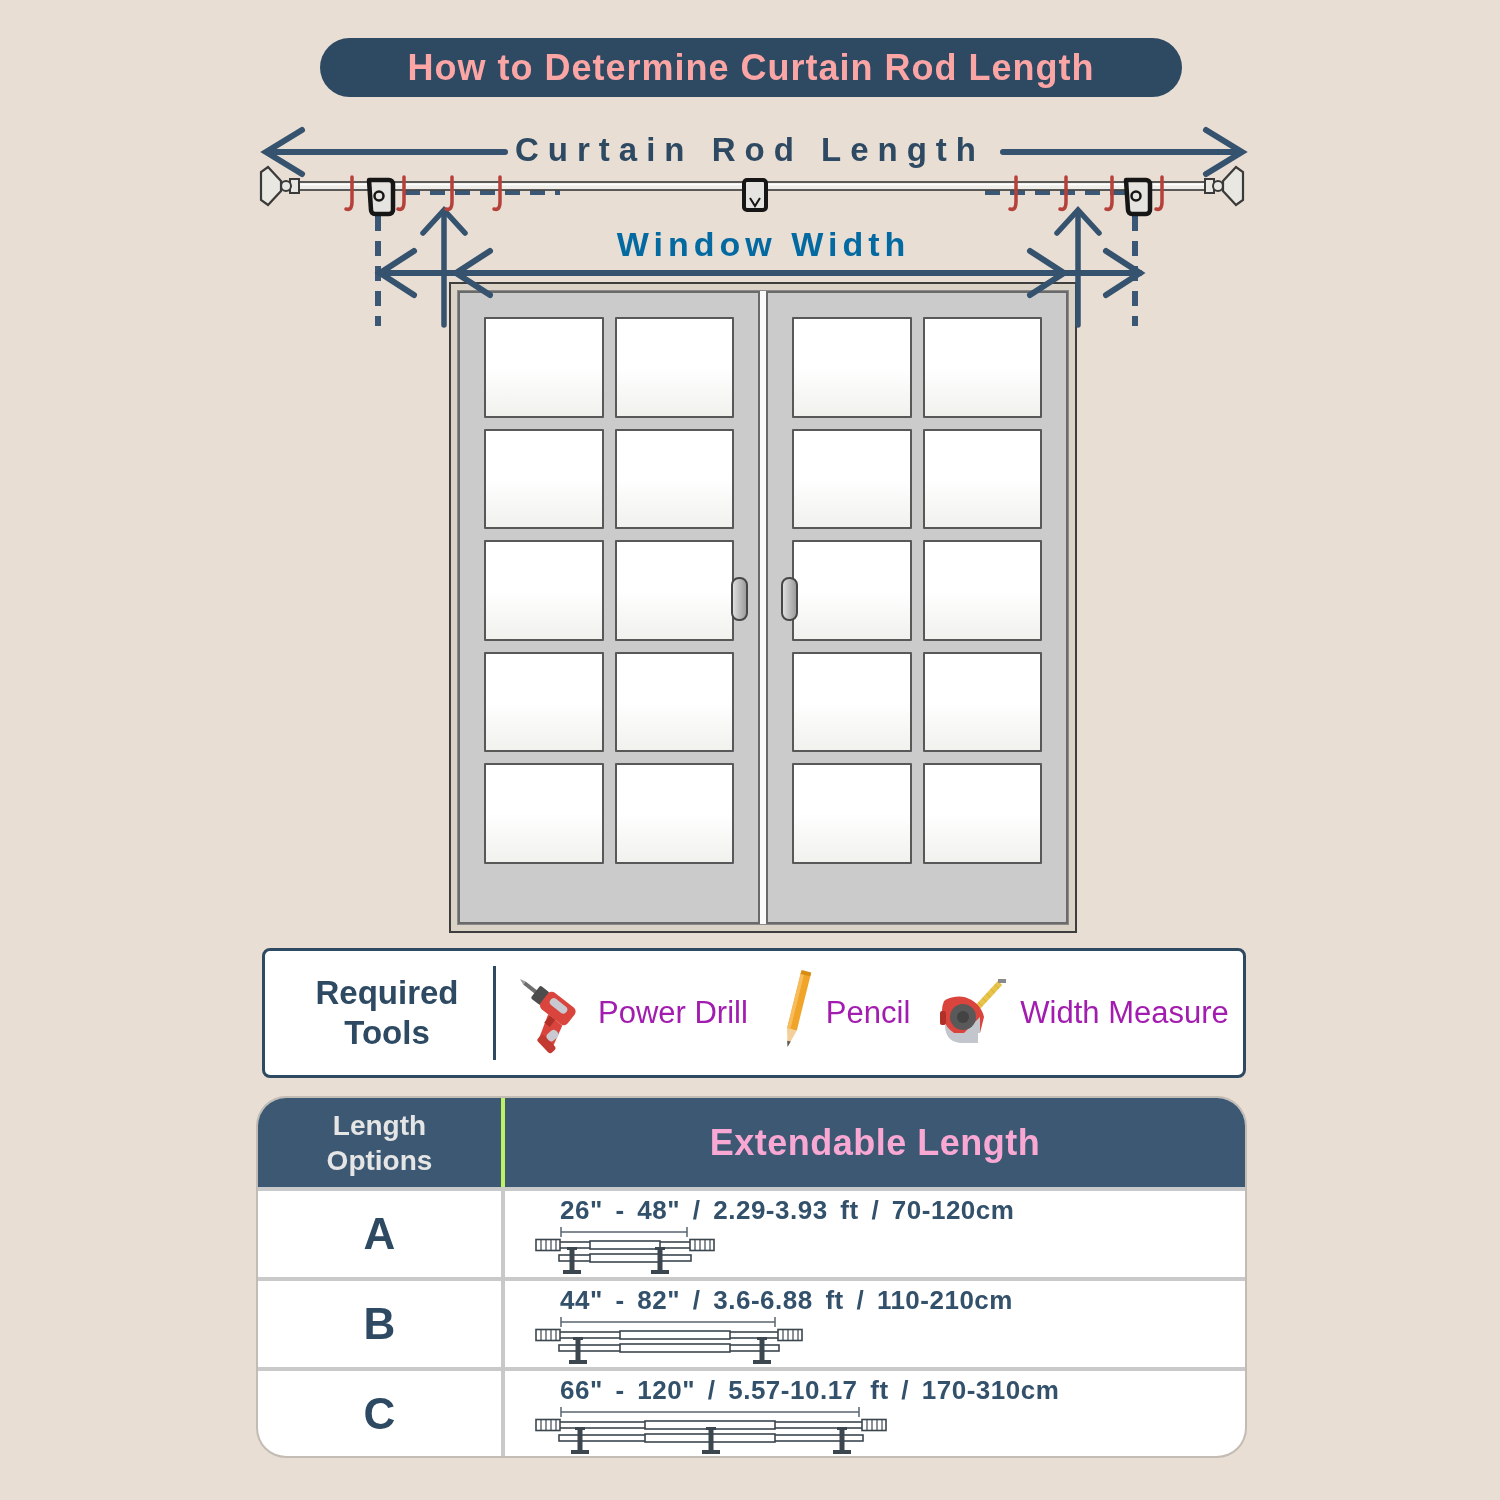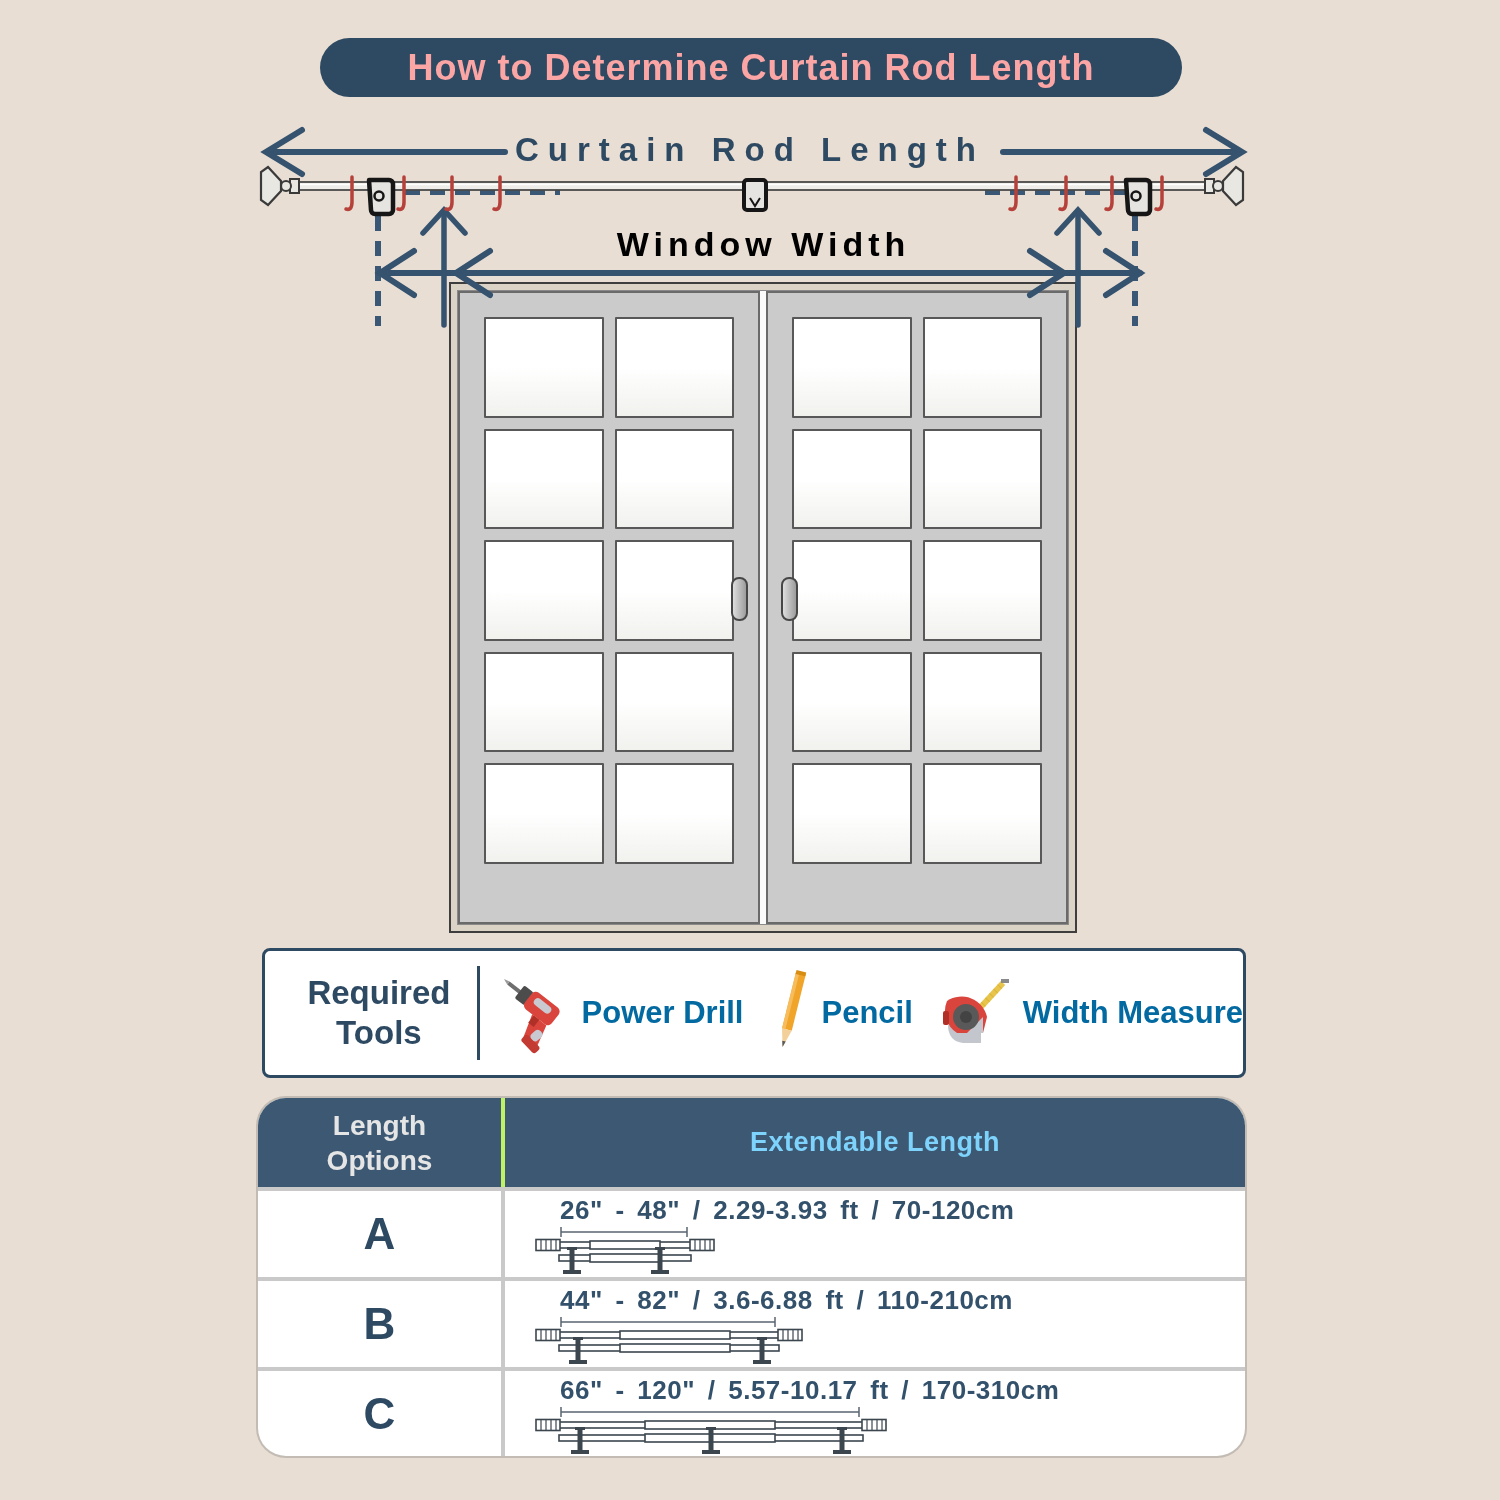--- a/index.html
+++ b/index.html
@@ -19,21 +19,21 @@
     color:#fca5a5;font-size:36px;font-weight:bold;letter-spacing:1px;
   }
 
   
   .rod-length-label{
     position:absolute;top:131px;left:0;width:1500px;text-align:center;
     color:#2e4a63;font-size:33px;font-weight:bold;letter-spacing:9px;
   }
   .window-width-label{
     position:absolute;top:225px;left:450px;width:627px;text-align:center;
-    color:#000000;font-size:34px;font-weight:bold;letter-spacing:5px;
+    color:#0369a1;font-size:34px;font-weight:bold;letter-spacing:5px;
   }
 
   .hero-svg{position:absolute;left:0;top:120px;width:1500px;height:360px;pointer-events:none;z-index:5;}
 
   
   .window{
     position:absolute;left:449px;top:282px;width:628px;height:651px;
     border:2px solid #3e3e3e;background:#dcd3c7;padding:6px;box-sizing:border-box;
   }
   .window-inner{
@@ -67,38 +67,38 @@
     position:absolute;left:262px;top:948px;width:984px;height:130px;box-sizing:border-box;
     background:#ffffff;border:3px solid #2e4a63;border-radius:8px;
     display:flex;align-items:center;
   }
   .tools-heading{
     width:196px;margin-left:24px;text-align:center;
     color:#2e4a63;font-size:33px;font-weight:bold;line-height:1.2;
   }
   .tools-divider{width:3px;height:94px;background:#2e4a63;margin:0 14px 0 8px;}
   .tool-item{display:flex;align-items:center;}
-  .tool-label{color:#0369a1;font-size:31px;font-weight:700;white-space:nowrap;}
+  .tool-label{color:#a21caf;font-size:31px;font-weight:400;white-space:nowrap;}
   .tool-icon{flex:none;}
 
   
   .spec-table{
     position:absolute;left:258px;top:1098px;width:987px;height:358px;box-sizing:border-box;
     background:#ffffff;border-radius:28px;overflow:hidden;
     box-shadow:0 0 0 2px #c2bcb4;
   }
   .t-header{display:flex;height:89px;background:#3c5872;}
   .t-h1{
     width:247px;box-sizing:border-box;border-right:4px solid #bef264;
     display:flex;flex-direction:column;align-items:center;justify-content:center;
     color:#e5e5e5;font-size:28px;font-weight:600;line-height:1.25;
   }
   .t-h2{
     flex:1;display:flex;align-items:center;justify-content:center;
-    color:#7dd3fc;font-size:27px;font-weight:600;letter-spacing:0.5px;
+    color:#f9a8d4;font-size:36px;font-weight:600;letter-spacing:0.5px;
   }
   .t-row{display:flex;height:86px;border-top:4px solid #c9c9c9;}
   .t-row:first-of-type{border-top:3px solid #e9e9e9;}
   .t-c1{
     width:247px;box-sizing:border-box;border-right:4px solid #c9c9c9;
     display:flex;align-items:center;justify-content:center;
     color:#2e4a63;font-size:44px;font-weight:bold;
   }
   .t-c2{flex:1;position:relative;}
   .dim-text{

